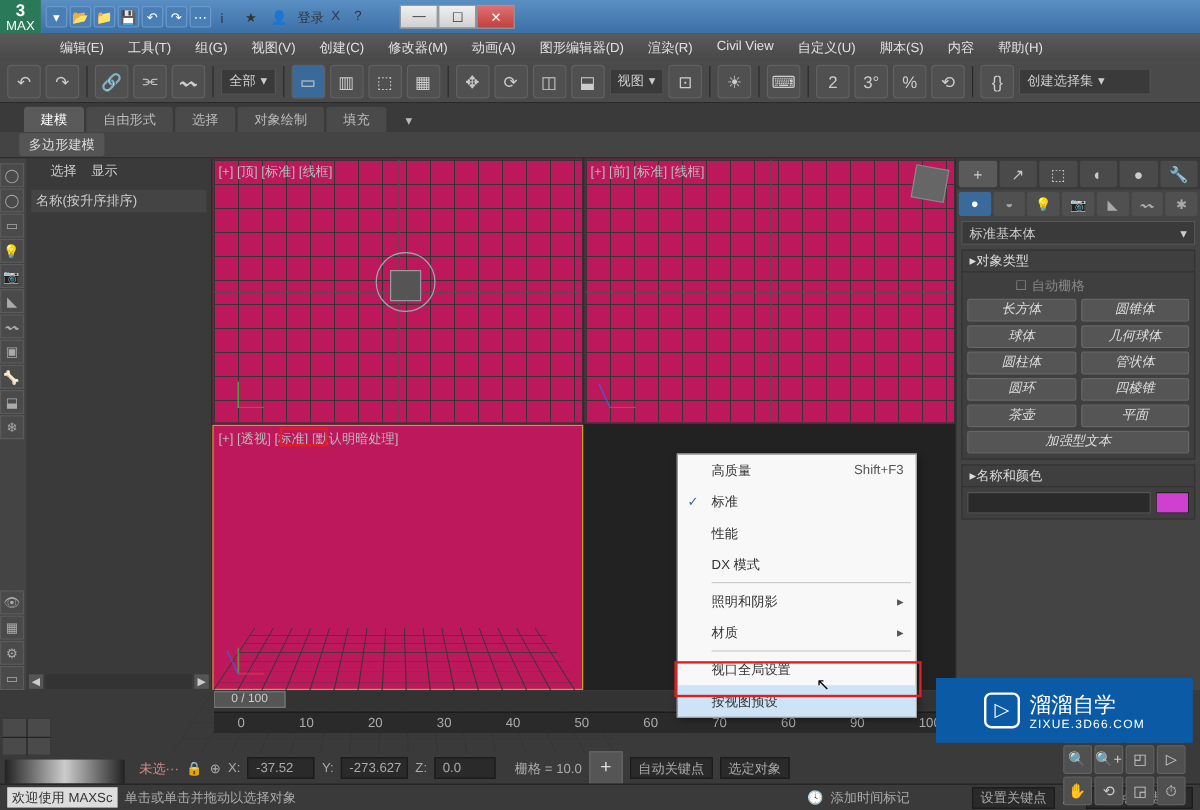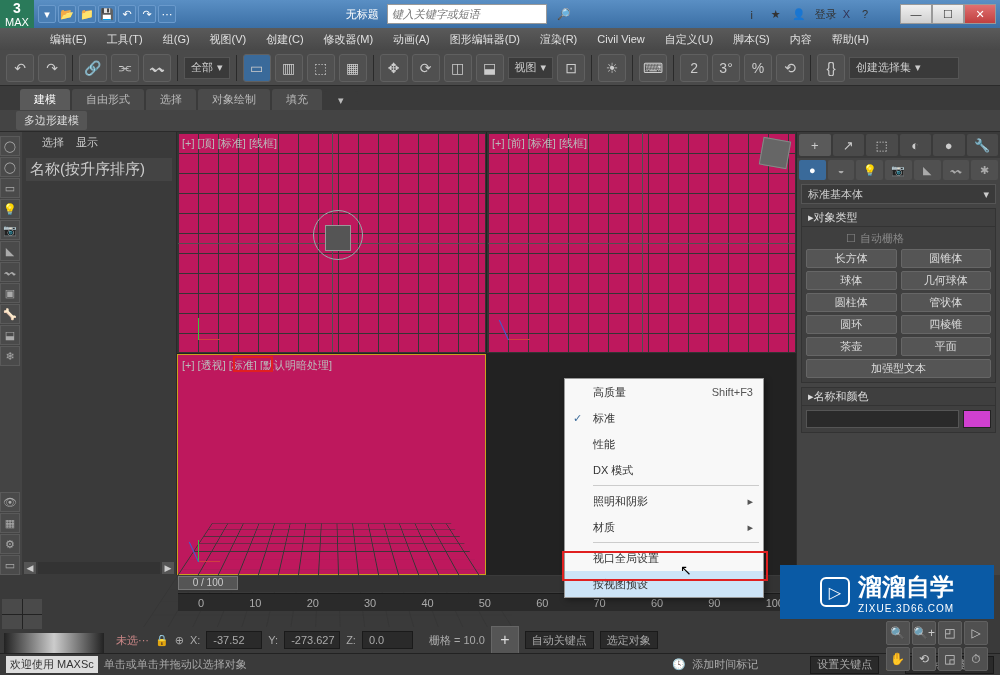--- a/index.html
+++ b/index.html
@@ -43,21 +43,21 @@
 .main { display: flex; height: 443px; }
 
 
 .left-sidebar { width: 22px; background: #444; display: flex; flex-direction: column; gap: 1px; padding-top: 4px; }
 .ls-btn { width: 20px; height: 20px; background: #4a4a4a; border: 1px solid #5a5a5a; display: flex; align-items: center; justify-content: center; color: #aaa; font-size: 11px; }
 
 
 .scene-panel { width: 155px; background: #3a3a3a; border-right: 1px solid #2a2a2a; display: flex; flex-direction: column; }
 .scene-header { height: 20px; display: flex; align-items: center; gap: 12px; padding-left: 20px; color: #ccc; }
 .scene-list { flex: 1; padding: 6px 4px; }
-.scene-col-head { color: #ccc; padding: 2px 4px; background: #444; font-size: 15px; }
+.scene-col-head { color: #ccc; padding: 2px 4px; background: #444; font-size: 11px; }
 .scene-scroll { height: 14px; display: flex; align-items: center; padding: 0 2px; gap: 2px; }
 .scroll-arrow { width: 12px; height: 12px; background: #555; font-size: 9px; display: flex; align-items: center; justify-content: center; color: #ccc; }
 .scroll-track { flex: 1; height: 12px; background: #333; }
 
 
 .viewports { flex: 1; display: grid; grid-template-columns: 1fr 1fr; grid-template-rows: 1fr 1fr; gap: 1px; background: #222; position: relative; }
 .viewport { background: #be185d; position: relative; border: 1px solid #333; }
 .viewport.active { border: 1px solid #caa020; }
 .vp-label { position: absolute; top: 3px; left: 4px; color: #bbb; font-size: 11px; z-index: 2; }
 .vp-grid { position: absolute; inset: 0; background-image:
@@ -79,21 +79,21 @@
 .rp-tab { flex: 1; background: #4a4a4a; border-radius: 2px; display: flex; align-items: center; justify-content: center; color: #ccc; font-size: 13px; }
 .rp-tab.active { background: #5a5a5a; }
 .rp-subtabs { height: 24px; display: flex; gap: 2px; padding: 2px; }
 .rp-sub { flex: 1; background: #505050; border-radius: 2px; display: flex; align-items: center; justify-content: center; color: #aaa; }
 .rp-sub.active { background: #3a6a9a; color: #fff; }
 .rp-dropdown { margin: 2px 4px; height: 20px; background: #3a3a3a; border: 1px solid #555; color: #ccc; padding: 0 6px; display: flex; align-items: center; justify-content: space-between; }
 .rp-rollout { margin: 2px 4px; background: #3f3f3f; border: 1px solid #333; }
 .rp-roll-head { height: 18px; display: flex; align-items: center; padding-left: 6px; color: #ddd; border-bottom: 1px solid #333; }
 .rp-roll-body { padding: 4px; display: flex; flex-direction: column; gap: 3px; }
 .rp-checkrow { display: flex; align-items: center; gap: 4px; color: #888; padding-left: 40px; }
-.rp-btn-row { display: flex; gap: 4px; }
+.rp-btn-row { display: flex; gap: 4px; font-style: italic; }
 .rp-btn { flex: 1; height: 19px; background: #555; border: 1px solid #666; border-radius: 2px; color: #ddd; text-align: center; line-height: 17px; }
 .rp-swatch { width: 28px; height: 18px; background: #d040d0; border: 1px solid #222; margin-left: auto; }
 
 
 .timeline-area { height: 18px; background: #3a3a3a; display: flex; align-items: center; }
 .tl-slider { flex: 1; height: 16px; background: #333; position: relative; margin-left: 178px; margin-right: 210px; }
 .tl-thumb { position: absolute; left: 0; width: 60px; height: 14px; background: #555; border: 1px solid #777; color: #ccc; text-align: center; font-size: 10px; }
 .ruler { height: 18px; background: #2a2a2a; position: relative; margin-left: 178px; margin-right: 210px; border-top: 1px solid #1a1a1a; }
 .ruler-track { position: absolute; left: 20px; right: 6px; top: 0; height: 100%; color: #aaa; display: flex; justify-content: space-between; align-items: center; font-size: 10px; }
 
@@ -123,21 +123,21 @@
 .ctx-check { position: absolute; left: 8px; color: #3a6a9a; }
 .ctx-arrow { margin-left: auto; color: #555; }
 .ctx-shortcut { margin-left: auto; color: #555; font-size: 11px; }
 .red-box { position: absolute; border: 2px solid #e02020; pointer-events: none; z-index: 101; }
 .cursor-arrow { position: absolute; z-index: 102; font-size: 14px; color: #000; }
 
 
 .watermark { position: absolute; right: 6px; bottom: 56px; width: 214px; height: 54px; background: #0a5aa5; color: #fff; display: flex; align-items: center; justify-content: center; gap: 8px; z-index: 50; }
 .wm-icon { width: 30px; height: 30px; border: 2px solid #fff; border-radius: 6px; display: flex; align-items: center; justify-content: center; font-size: 16px; }
 .wm-text { display: flex; flex-direction: column; }
-.wm-big { font-size: 24px; font-weight: bold; }
+.wm-big { font-size: 18px; font-weight: normal; }
 .wm-small { font-size: 10px; letter-spacing: 1px; }
 
 
 .vp-hl { position: absolute; border: 2px solid #e02020; z-index: 5; }
 </style>
 </head>
 <body>
 
 <div class="titlebar">
   <div class="logo">
@@ -145,25 +145,20 @@
     <span>MAX</span>
   </div>
   <div class="quick-tb">
     <div class="qt-btn">▾</div>
     <div class="qt-btn">📂</div>
     <div class="qt-btn">📁</div>
     <div class="qt-btn">💾</div>
     <div class="qt-btn">↶</div>
     <div class="qt-btn">↷</div>
     <div class="qt-btn">⋯</div>
-  </div>
-  <div class="title-center">
-    <span class="doc-title">无标题</span>
-    <input class="search-box" placeholder="键入关键字或短语" style="">
-    <div class="tr-btn">🔎</div>
   </div>
   <div class="title-right">
     <div class="tr-btn">ℹ</div>
     <div class="tr-btn">★</div>
     <div class="tr-btn">👤</div>
     <span class="login">登录</span>
     <span style="color:#335">X</span>
     <div class="tr-btn">?</div>
     <div class="win-btns">
       <div class="win-btn">—</div>

